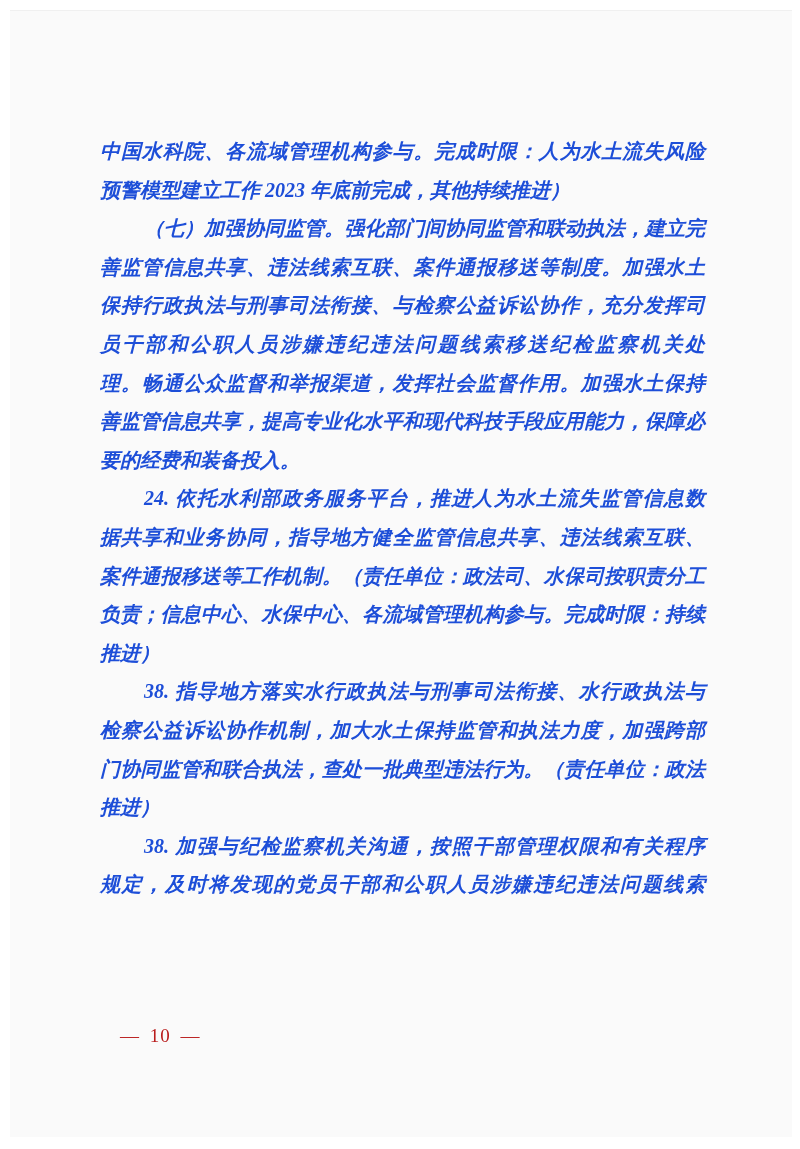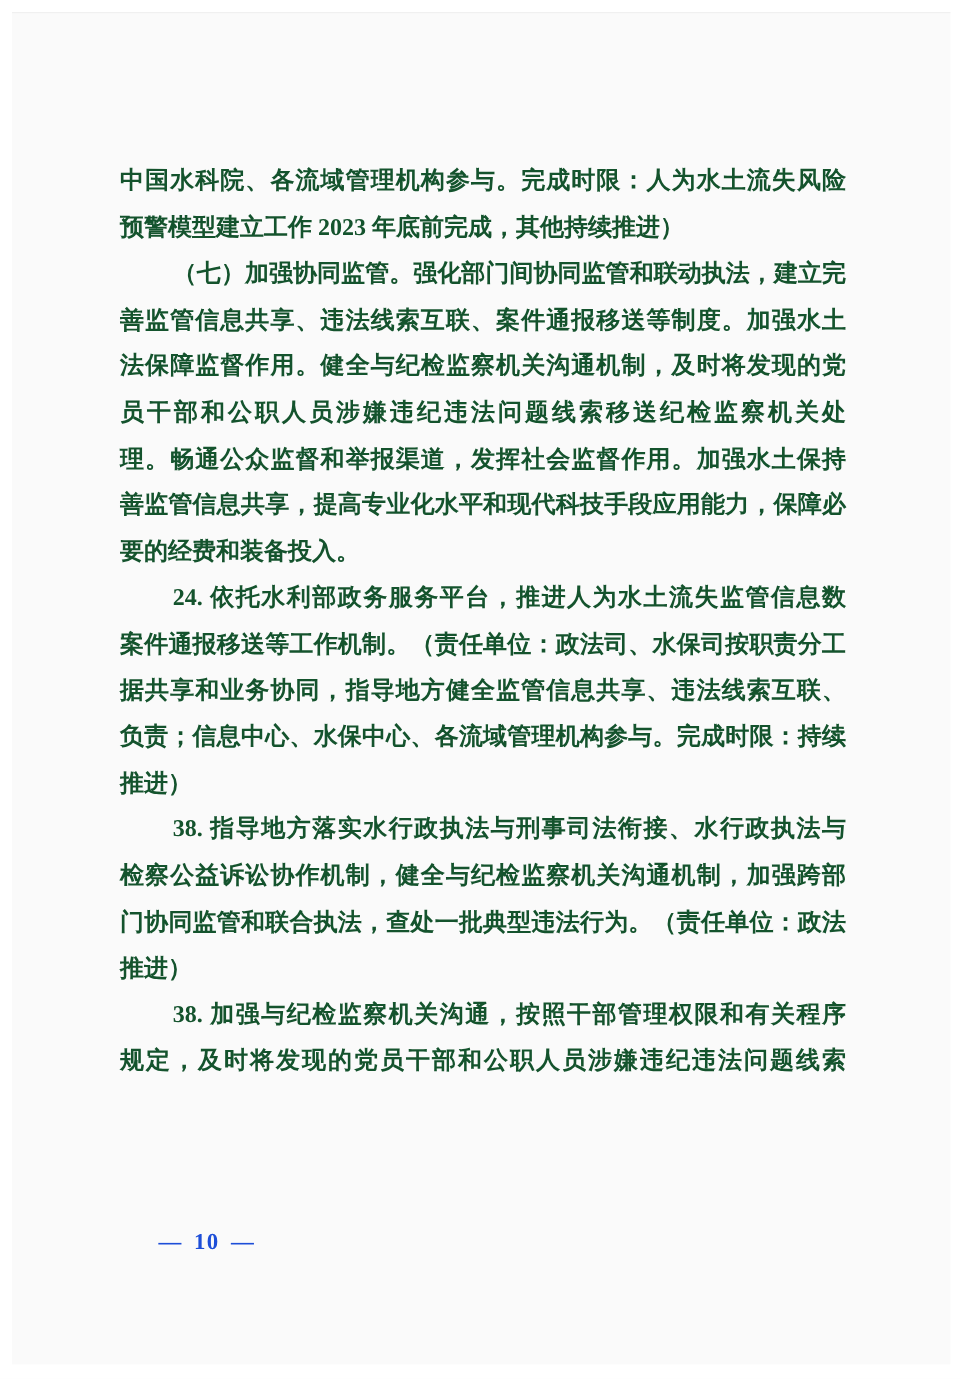--- a/index.html
+++ b/index.html
@@ -28,74 +28,74 @@
     position: absolute;
     left: 90px;
     top: 121px;
     width: 605px;
   }
   .line {
     height: 38.6px;
     line-height: 38.6px;
     font-size: 20px;
     font-weight: 600;
-    color: #14532d;
+    color: #1d4ed8;
     text-align: justify;
     text-align-last: justify;
     white-space: nowrap;
     letter-spacing: 0;
+    font-style: italic;
   }
   .line.noj {
     text-align: center;
     text-align-last: left;
   }
   .line.indent {
     text-indent: 44px;
   }
   .page-num {
     position: absolute;
     left: 110px;
     top: 1012px;
     font-size: 19px;
     line-height: 26px;
-    color: #1d4ed8;
-    font-weight: 700;
+    color: #b91c1c;
+    font-weight: 400;
     letter-spacing: 1px;
     word-spacing: 4px;
-    margin-left: 12px;
   }
 </style>
 </head>
 <body>
 
 <div class="scan-page">
   <div class="body-text" id="body-text">
       <div>
         <div class="line">中国水科院、各流域管理机构参与。完成时限：人为水土流失风险</div>
         <div class="line noj">预警模型建立工作 2023 年底前完成，其他持续推进）</div>
       </div>
       <div>
         <div class="line indent">（七）加强协同监管。强化部门间协同监管和联动执法，建立完</div>
         <div class="line">善监管信息共享、违法线索互联、案件通报移送等制度。加强水土</div>
-        <div class="line">法保障监督作用。健全与纪检监察机关沟通机制，及时将发现的党</div>
+        <div class="line">保持行政执法与刑事司法衔接、与检察公益诉讼协作，充分发挥司</div>
         <div class="line">员干部和公职人员涉嫌违纪违法问题线索移送纪检监察机关处</div>
         <div class="line">理。畅通公众监督和举报渠道，发挥社会监督作用。加强水土保持</div>
         <div class="line">善监管信息共享，提高专业化水平和现代科技手段应用能力，保障必</div>
         <div class="line noj">要的经费和装备投入。</div>
       </div>
       <div>
         <div class="line indent">24. 依托水利部政务服务平台，推进人为水土流失监管信息数</div>
+        <div class="line">据共享和业务协同，指导地方健全监管信息共享、违法线索互联、</div>
         <div class="line">案件通报移送等工作机制。（责任单位：政法司、水保司按职责分工</div>
-        <div class="line">据共享和业务协同，指导地方健全监管信息共享、违法线索互联、</div>
         <div class="line">负责；信息中心、水保中心、各流域管理机构参与。完成时限：持续</div>
         <div class="line noj">推进）</div>
       </div>
       <div>
         <div class="line indent">38. 指导地方落实水行政执法与刑事司法衔接、水行政执法与</div>
-        <div class="line">检察公益诉讼协作机制，健全与纪检监察机关沟通机制，加强跨部</div>
+        <div class="line">检察公益诉讼协作机制，加大水土保持监管和执法力度，加强跨部</div>
         <div class="line">门协同监管和联合执法，查处一批典型违法行为。（责任单位：政法</div>
         <div class="line noj">推进）</div>
       </div>
       <div>
         <div class="line indent">38. 加强与纪检监察机关沟通，按照干部管理权限和有关程序</div>
         <div class="line">规定，及时将发现的党员干部和公职人员涉嫌违纪违法问题线索</div>
       </div>
     </div>
   <div class="page-num">— 10 —</div>
 </div>

